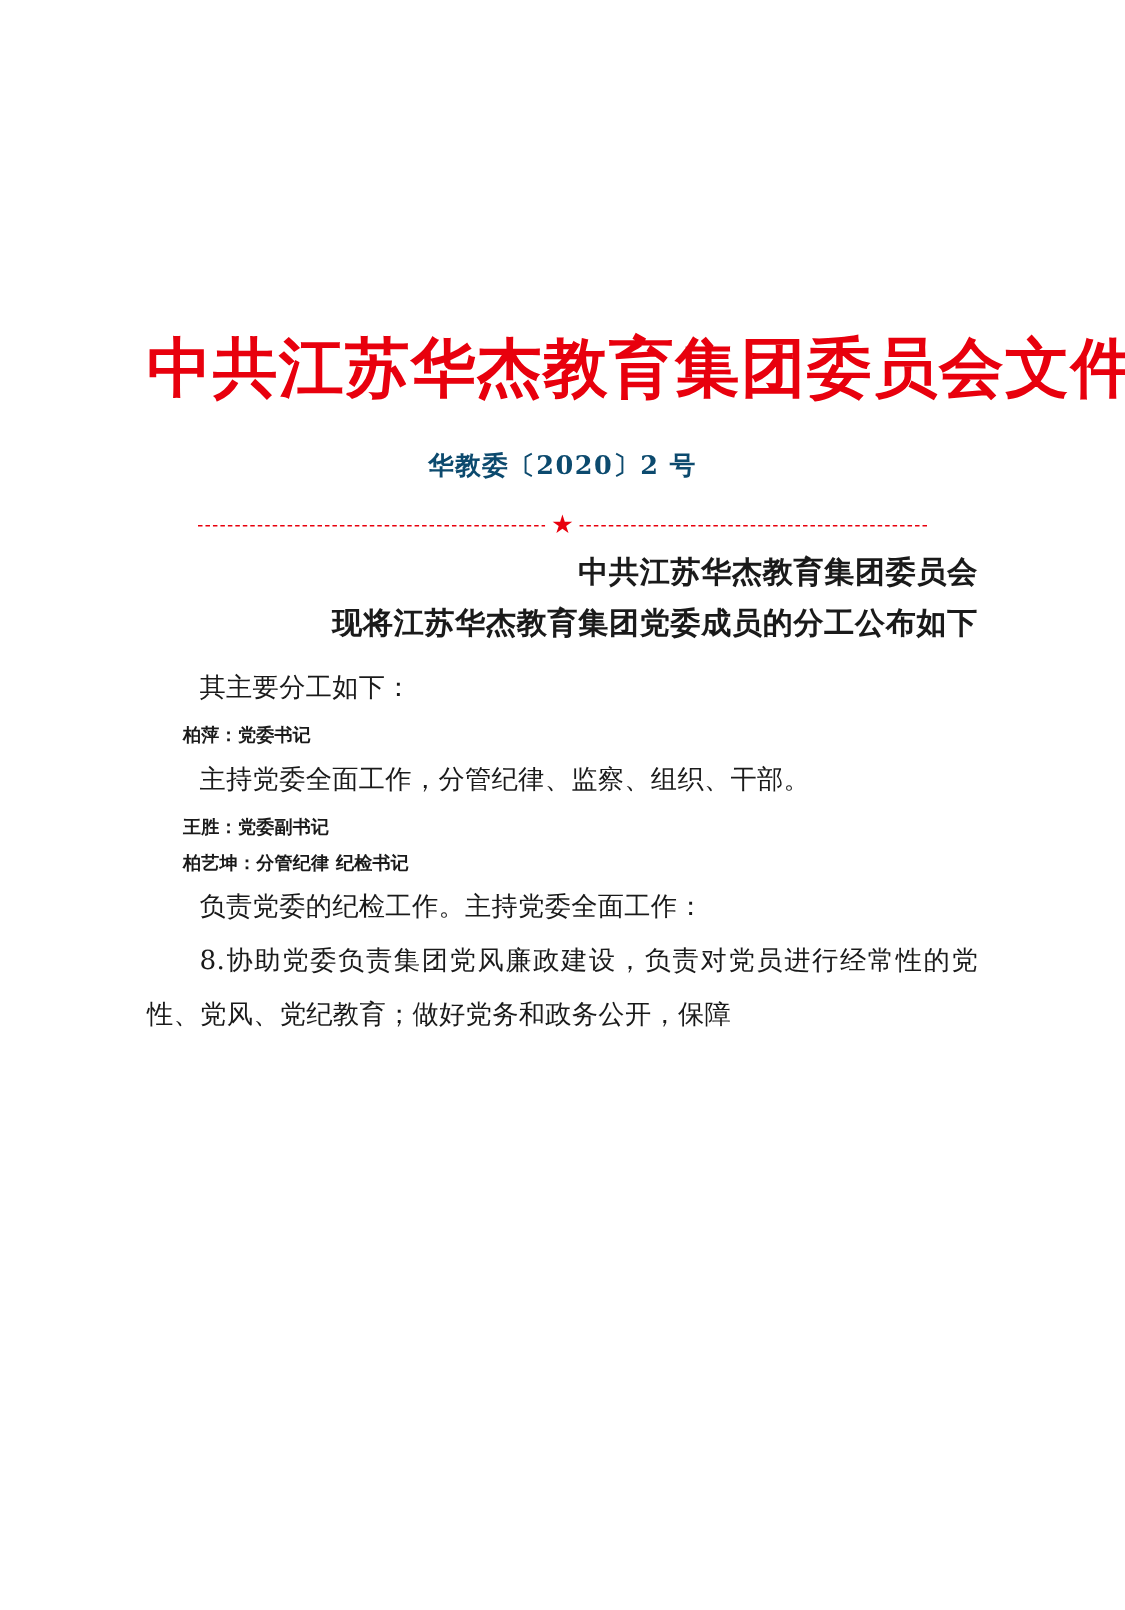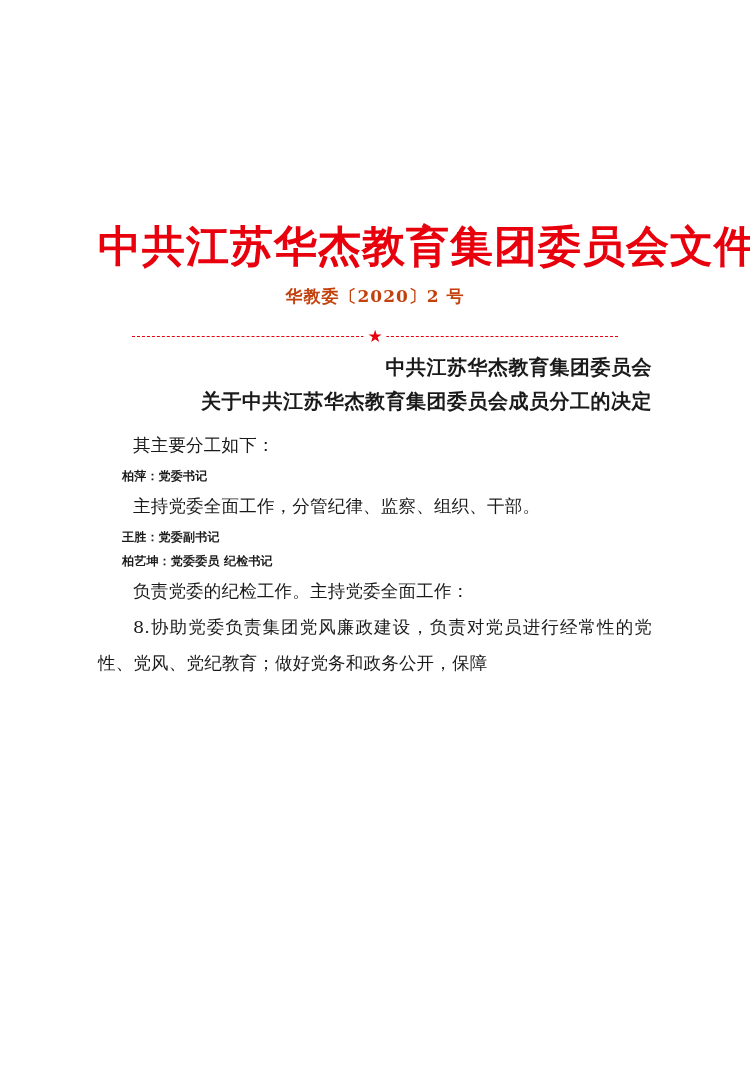--- a/index.html
+++ b/index.html
@@ -27,26 +27,26 @@
     text-align: center;
     color: #e8000d;
     font-size: 43px;
     font-weight: bold;
     letter-spacing: 1px;
     line-height: 1.15;
     font-family: "DejaVu Sans", "Liberation Sans", sans-serif;
     white-space: nowrap;
   }
   .doc-number {
-    margin-top: 14px;
+    margin-top: 28px;
     text-align: center;
     font-size: 17px;
     font-weight: bold;
     letter-spacing: 1px;
-    color: #c2410c;
+    color: #0c4a6e;
   }
   .sep-wrap {
     position: relative;
     height: 26px;
     margin-top: 16px;
   }
   .sep-line {
     position: absolute;
     top: 12px;
     left: 34px;
@@ -106,30 +106,30 @@
 
   <div class="doc-number">华教委〔2020〕2 号</div>
 
   <div class="sep-wrap">
     <div class="sep-line"></div>
     <div class="sep-star">★</div>
   </div>
 
   <div class="subject">
     <div class="line1">中共江苏华杰教育集团委员会</div>
-    <div class="line2">关于中共江苏华杰教育集团委员会成员分工的决定</div>
+    <div class="line2">现将江苏华杰教育集团党委成员的分工公布如下</div>
   </div>
 
   <div class="body-block">
     <p class="ind">其主要分工如下：</p>
 
     <p class="name">柏萍：党委书记</p>
     <p class="ind">主持党委全面工作，分管纪律、监察、组织、干部。</p>
 
     <p class="name">王胜：党委副书记</p>
 
-    <p class="name">柏艺坤：党委委员 纪检书记</p>
+    <p class="name">柏艺坤：分管纪律 纪检书记</p>
     <p class="ind">负责党委的纪检工作。主持党委全面工作：</p>
 
     <p class="ind">8.协助党委负责集团党风廉政建设，负责对党员进行经常性的党性、党风、党纪教育；做好党务和政务公开，保障</p>
   </div>
 
 </div>
 
 </body></html>

